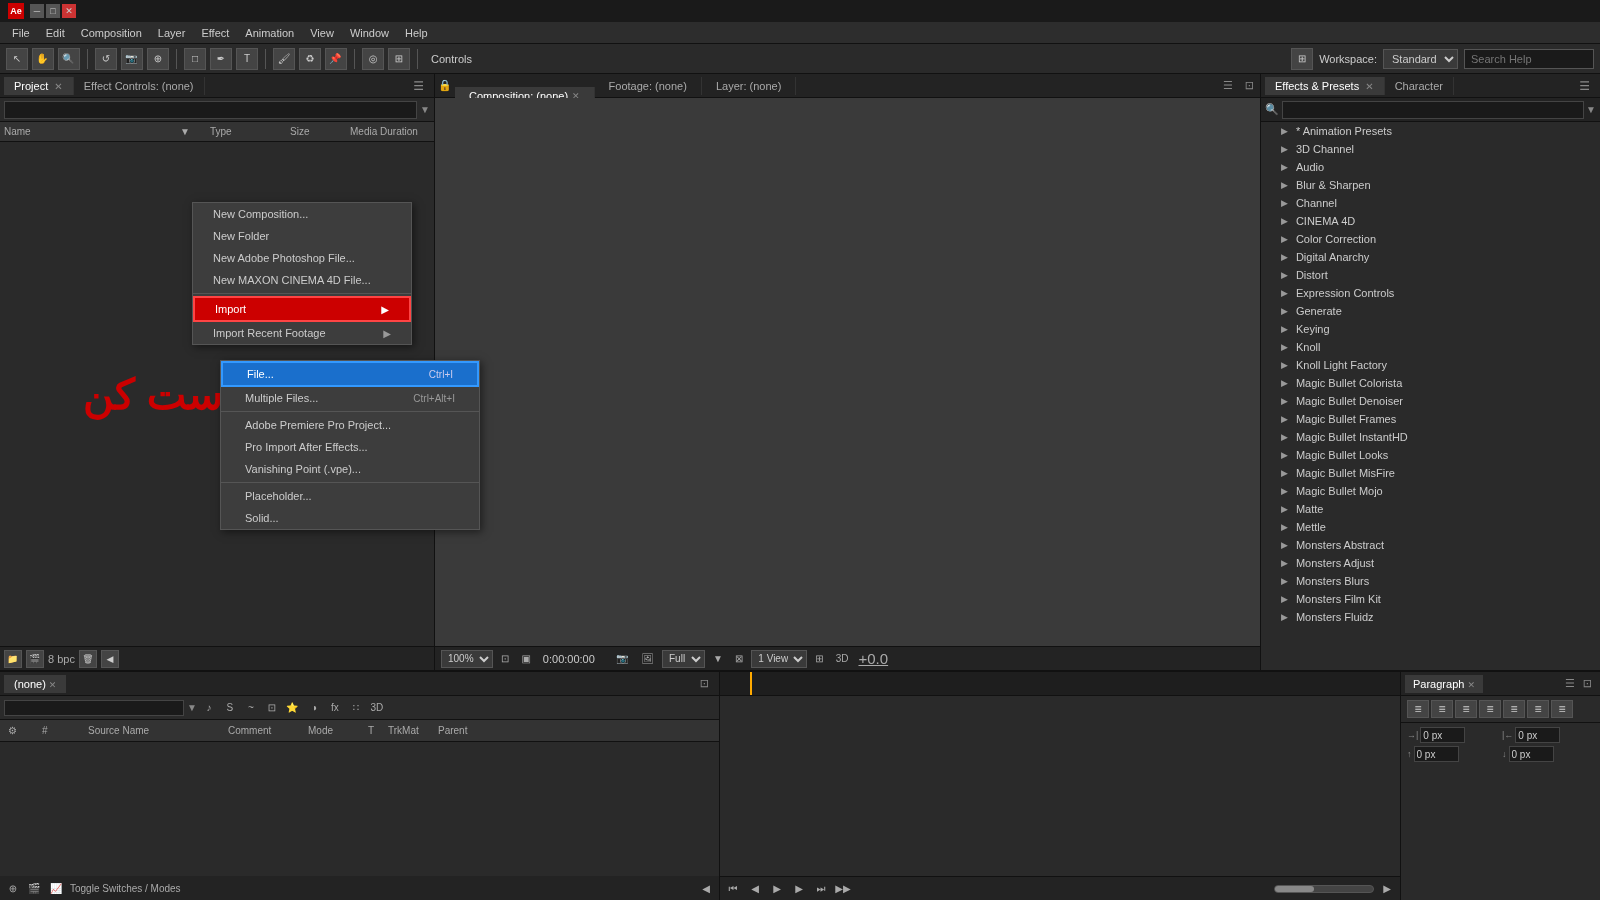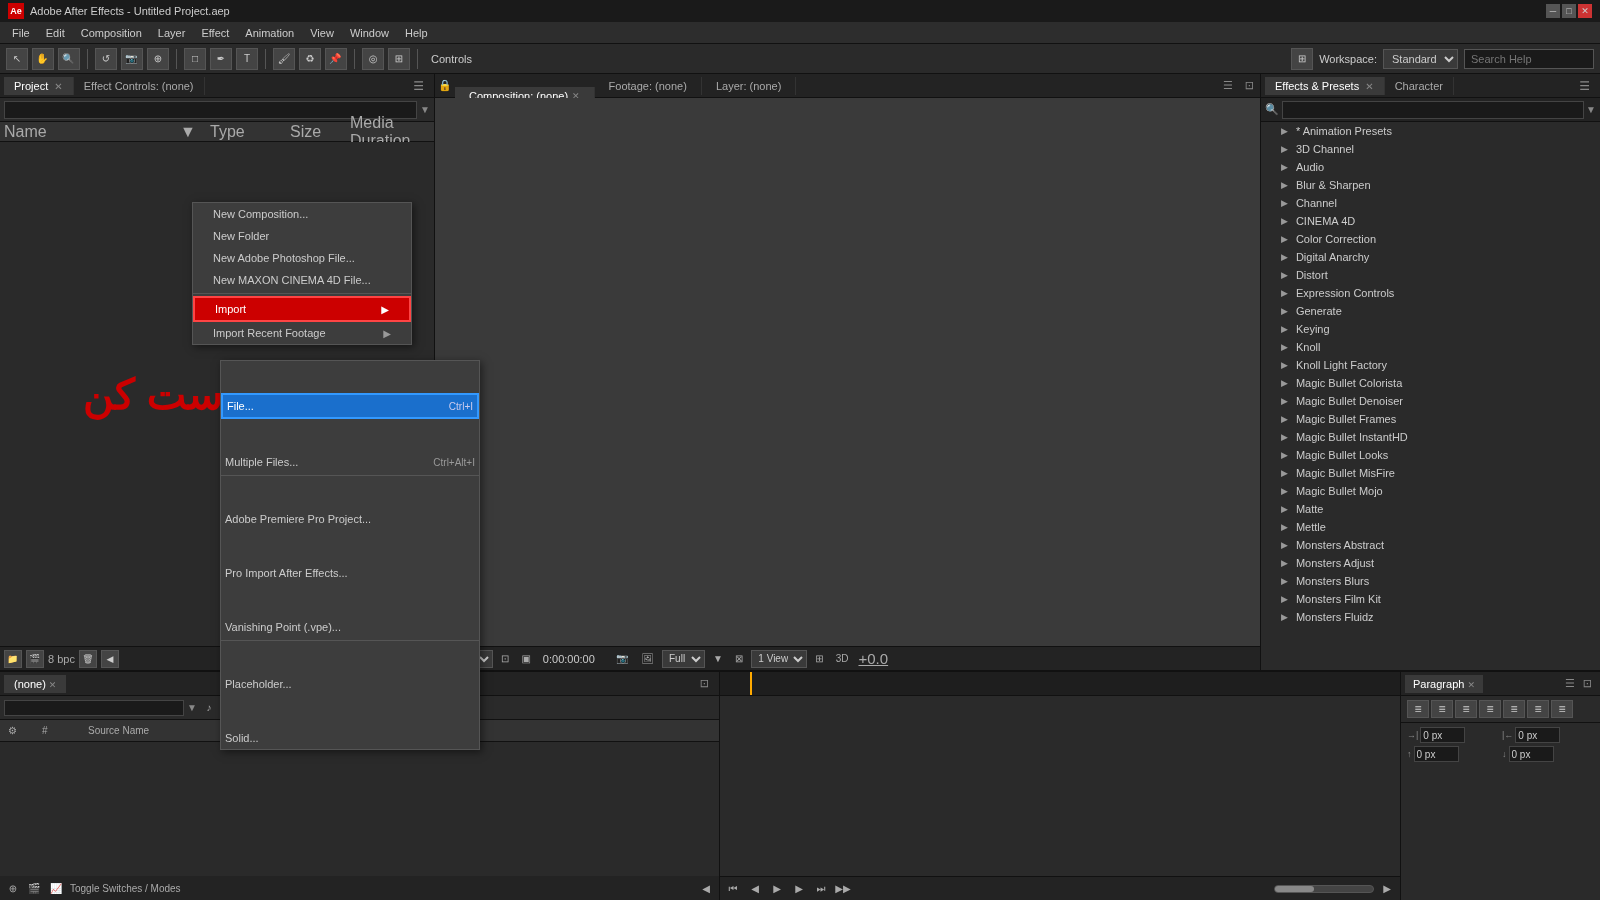--- a/index.html
+++ b/index.html
@@ -166,21 +166,21 @@
     }
 
     
     .project-headers {
       height: 20px;
       background: #333;
       display: flex;
       align-items: center;
       border-bottom: 1px solid #111;
       padding: 0 4px;
-      font-size: 16px;
+      font-size: 10px;
       color: #aaa;
     }
     .project-headers .col-name { flex: 1; }
     .project-headers .col-type { width: 80px; }
     .project-headers .col-size { width: 60px; }
     .project-headers .col-duration { width: 80px; }
 
     
     .project-content {
       flex: 1;
@@ -236,29 +236,28 @@
       position: absolute;
       left: 220px;
       top: 218px;
       background: #3d3d3d;
       border: 1px solid #555;
       min-width: 260px;
       z-index: 101;
       box-shadow: 2px 2px 8px rgba(0,0,0,0.5);
     }
     .sub-item {
-      padding: 5px 4px;
+      padding: 5px 24px;
       font-size: 11px;
       color: #cccccc;
       cursor: pointer;
       display: flex;
       align-items: center;
       justify-content: space-between;
       white-space: nowrap;
-      margin-top: 32px;
     }
     .sub-item.active {
       background: #1a6fcc;
       color: white;
       border: 2px solid #3399ff;
     }
     .sub-item .shortcut { color: #999; font-size: 10px; margin-left: 20px; }
     .sub-item.active .shortcut { color: #cce; }
 
     
@@ -518,21 +517,20 @@
     .para-input {
       background: #1a1a1a; border: 1px solid #444; color: #ccc;
       font-size: 10px; height: 16px; width: 45px; padding: 0 2px;
     }
   </style>
 </head>
 <body>
 
 <div id="title-bar">
   <div class="title-icon">Ae</div>
-  <span class="title-text">Adobe After Effects - Untitled Project.aep</span>
   <div class="win-controls">
     <div class="win-btn">─</div>
     <div class="win-btn">□</div>
     <div class="win-btn close">✕</div>
   </div>
 </div>
 
 <div id="menu-bar">
   <div class="menu-item">File</div>
   <div class="menu-item">Edit</div>

